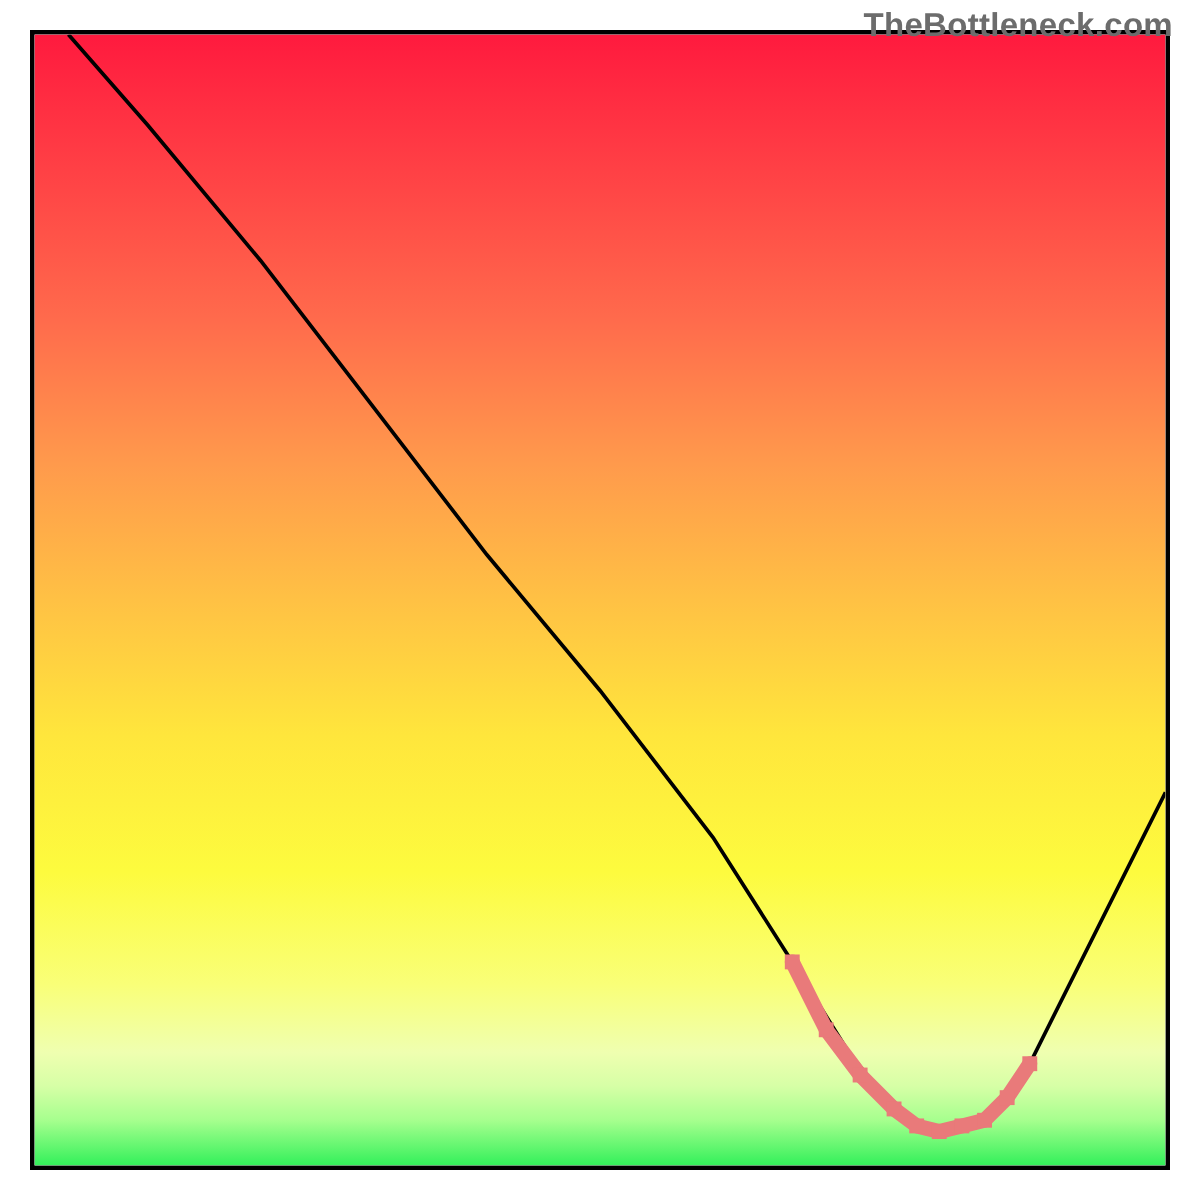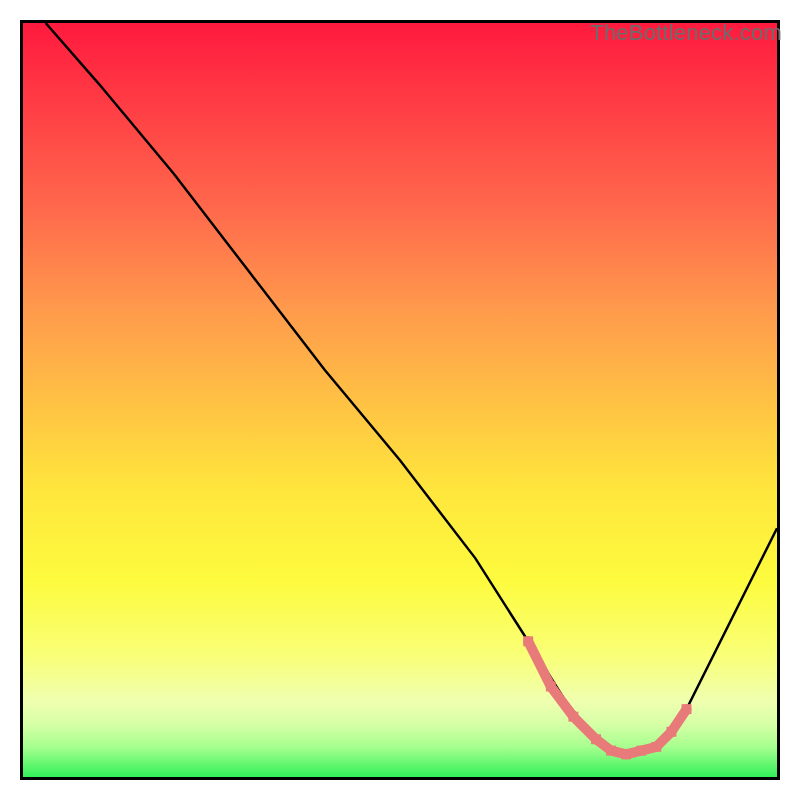--- a/index.html
+++ b/index.html
@@ -11,24 +11,24 @@
     font-family: Arial, Helvetica, sans-serif;
   }
   .chart-container {
     position: relative;
     width: 800px;
     height: 800px;
     background: #ffffff;
   }
   .watermark {
     position: absolute;
-    top: 20px;
+    top: 4px;
     right: 18px;
     font-size: 22px;
-    font-weight: normal;
+    font-weight: bold;
     color: #6c6c6c;
     letter-spacing: 0.2px;
     z-index: 10;
   }
   .plot-area {
     position: absolute;
     left: 20px;
     top: 20px;
     width: 760px;
     height: 760px;

